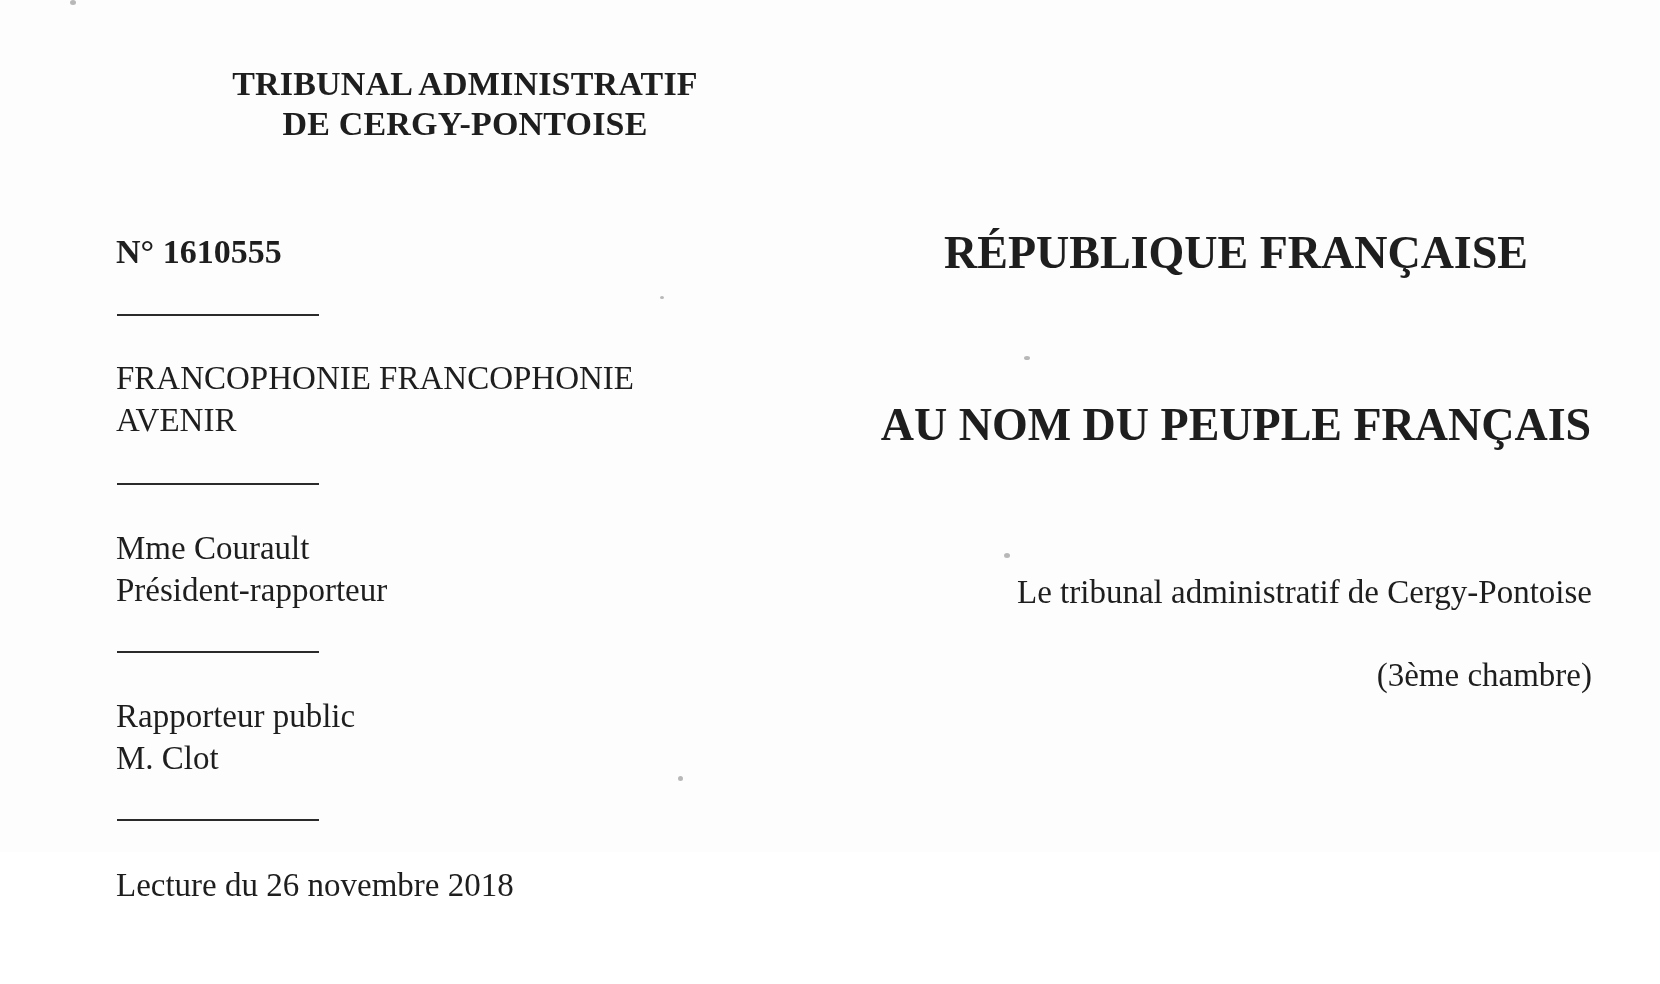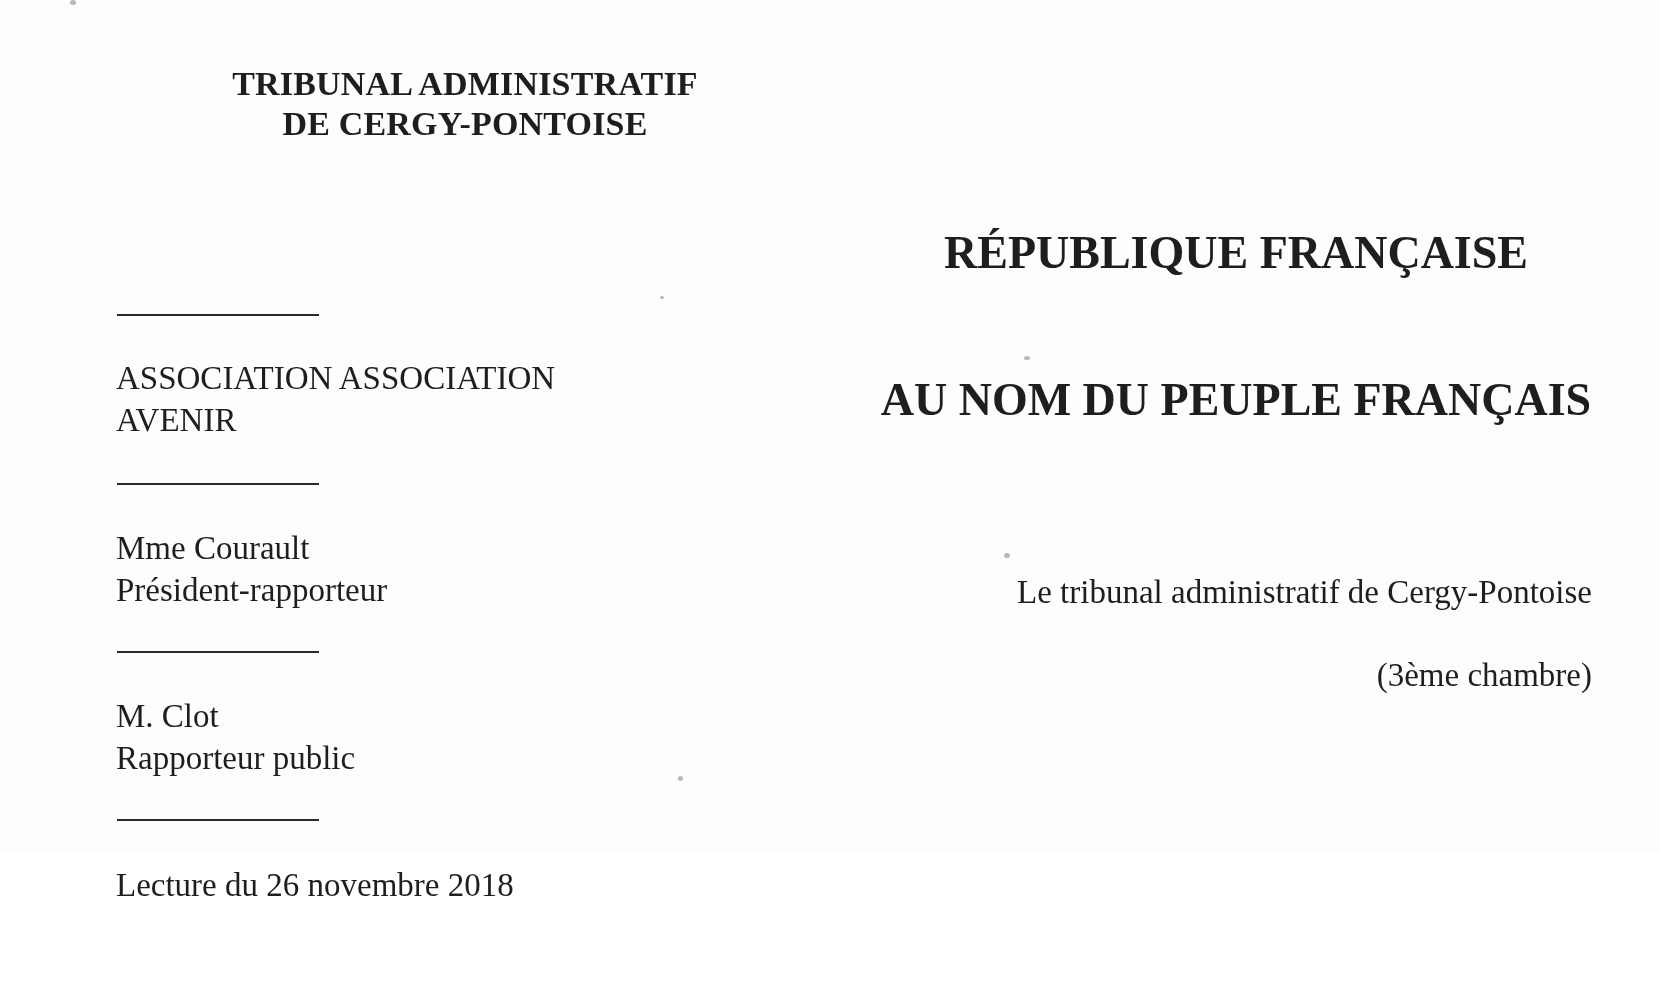--- a/index.html
+++ b/index.html
@@ -78,46 +78,47 @@
 </head>
 <body>
 
 <div class="page">
 
   <div class="court-header">
     <div>TRIBUNAL ADMINISTRATIF</div>
     <div>DE CERGY-PONTOISE</div>
   </div>
 
+  <div class="case-number">N° 1610555</div>
   <div class="sep" style="top:314px;"></div>
 
   <div class="party" style="top:357px;">
-    <div>ASSOCIATION ASSOCIATION</div>
+    <div>FRANCOPHONIE FRANCOPHONIE</div>
     <div>AVENIR</div>
   </div>
   <div class="sep" style="top:483px;"></div>
 
   <div class="party" style="top:527px;">
     <div>Mme Courault</div>
     <div>Président-rapporteur</div>
   </div>
   <div class="sep" style="top:651px;"></div>
 
   <div class="party" style="top:695px;">
+    <div>Rapporteur public</div>
     <div>M. Clot</div>
-    <div>Rapporteur public</div>
   </div>
   <div class="sep" style="top:819px;"></div>
 
   <div class="party" style="top:864px;">
     <div>Lecture du 26 novembre 2018</div>
   </div>
 
   <div class="right-block rb-bold" style="top:233px;">RÉPUBLIQUE FRANÇAISE</div>
-  <div class="right-block rb-bold" style="top:380px;text-align:center;">AU NOM DU PEUPLE FRANÇAIS</div>
+  <div class="right-block rb-bold" style="top:405px;text-align:center;">AU NOM DU PEUPLE FRANÇAIS</div>
   <div class="right-block rb-normal" style="top:572px;">Le tribunal administratif de Cergy-Pontoise</div>
   <div class="right-block rb-normal" style="top:655px;">(3ème chambre)</div>
 
   <div class="speck" style="left:70px; top:0px; width:6px; height:5px;"></div>
   <div class="speck" style="left:660px; top:296px; width:4px; height:3px;"></div>
   <div class="speck" style="left:1024px; top:356px; width:6px; height:4px;"></div>
   <div class="speck" style="left:1004px; top:553px; width:6px; height:5px;"></div>
   <div class="speck" style="left:678px; top:776px; width:5px; height:5px;"></div>
 
 </div>

